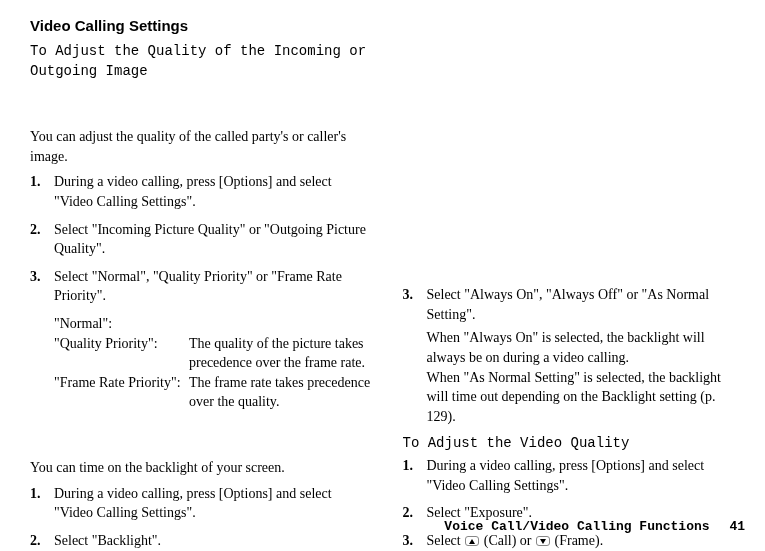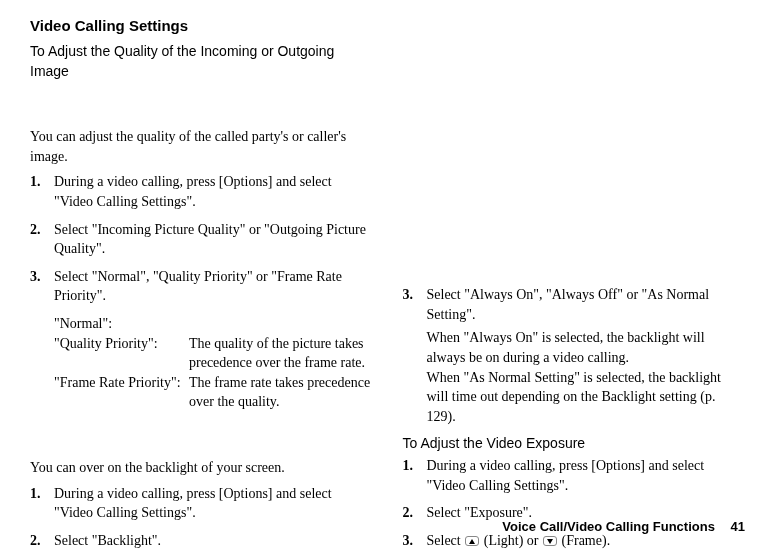--- a/index.html
+++ b/index.html
@@ -26,21 +26,21 @@
     .column {
       flex: 1;
     }
     .section-title {
       font-weight: bold;
       font-size: 15px;
       font-family: Arial, Helvetica, sans-serif;
       margin-bottom: 6px;
     }
     .sub-title {
-      font-family: Liberation Sans, sans-serif;
+      font-family: Liberation Mono, monospace;
       font-size: 14px;
       margin-bottom: 2px;
       margin-top: 0;
     }
     .body-text {
       margin-bottom: 6px;
       margin-top: 46px;
     }
     ol {
       list-style: none;
@@ -68,21 +68,21 @@
       width: 135px;
       flex-shrink: 0;
     }
     .def-val {
       flex: 1;
     }
     .footer {
       position: absolute;
       bottom: 15px;
       right: 20px;
-      font-family: Liberation Sans, sans-serif;
+      font-family: Liberation Mono, monospace;
       font-size: 13px;
       font-weight: bold;
     }
     .page-num {
       margin-left: 12px;
     }
     .icon-up, .icon-down {
       display: inline-block;
       width: 14px;
       height: 10px;
@@ -147,21 +147,21 @@
       <div class="def-row">
         <div class="def-key">"Quality Priority":</div>
         <div class="def-val">The quality of the picture takes precedence over the frame rate.</div>
       </div>
       <div class="def-row">
         <div class="def-key">"Frame Rate Priority":</div>
         <div class="def-val">The frame rate takes precedence over the quality.</div>
       </div>
     </div>
 
-    <div class="body-text">You can over on the backlight of your screen.</div>
+    <div class="body-text">You can time on the backlight of your screen.</div>
 
     <ol>
       <li>
         <span class="list-num">1.</span>
         <span>During a video calling, press [Options] and select "Video Calling Settings".</span>
       </li>
       <li>
         <span class="list-num">2.</span>
         <span>Select "Backlight".</span>
       </li>
@@ -171,34 +171,34 @@
   <div class="column">
     <ol>
       <li>
         <span class="list-num">3.</span>
         <span>Select "Always On", "Always Off" or "As Normal Setting".</span>
         <div style="margin-top:4px;">When "Always On" is selected, the backlight will always be on during a video calling.</div>
         <div>When "As Normal Setting" is selected, the backlight will time out depending on the Backlight setting (p. 129).</div>
       </li>
     </ol>
 
-    <div class="sub-title">To Adjust the Video Exposure</div>
+    <div class="sub-title">To Adjust the Video Quality</div>
 
     <ol>
       <li>
         <span class="list-num">1.</span>
         <span>During a video calling, press [Options] and select "Video Calling Settings".</span>
       </li>
       <li>
         <span class="list-num">2.</span>
         <span>Select "Exposure".</span>
       </li>
       <li>
         <span class="list-num">3.</span>
-        <span>Select </span><span class="icon-up"></span><span> (Light) or </span><span class="icon-down"></span><span> (Frame).</span>
+        <span>Select </span><span class="icon-up"></span><span> (Call) or </span><span class="icon-down"></span><span> (Frame).</span>
       </li>
     </ol>
   </div>
 </div>
 
 <div class="footer">
   <span>Voice Call/Video Calling Functions</span>
   <span class="page-num">41</span>
 </div>
 

